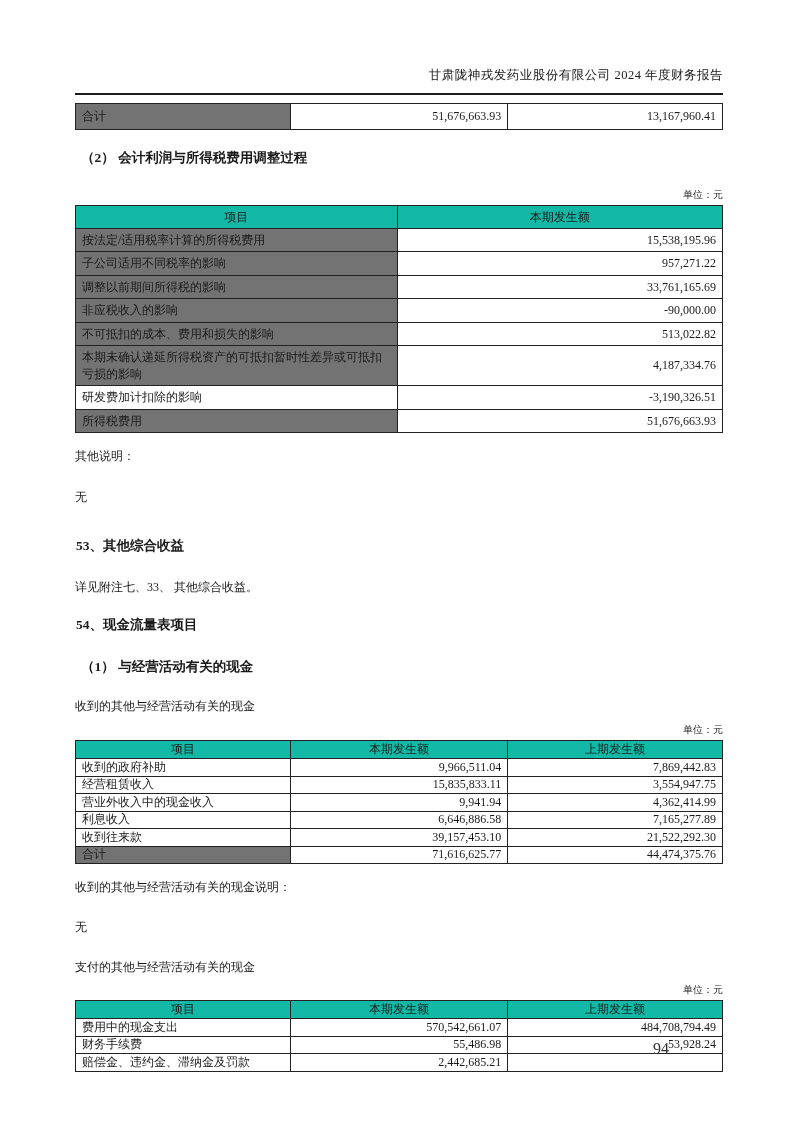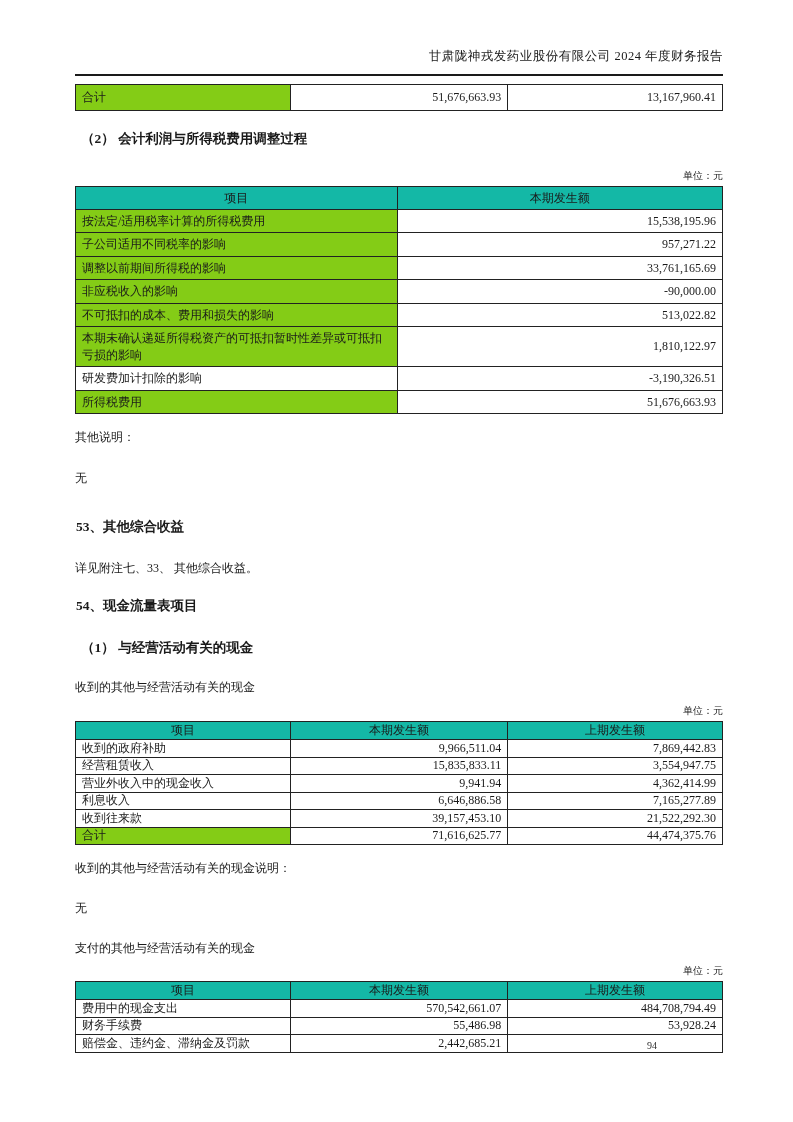--- a/index.html
+++ b/index.html
@@ -1,35 +1,35 @@
 <!DOCTYPE html>
 <html><head>
 <meta charset="utf-8">
 <style>
   * { margin:0; padding:0; box-sizing:border-box; }
   html,body { background:#888; }
   .page {
     width:793px; height:1122px; position:relative; margin:0 auto;
     background:#ffffff; color:#1a1a1a;
     font-family:"Liberation Serif","DejaVu Serif",serif;
-    padding:48px 70px 0 75px; overflow:hidden;
+    padding:67px 70px 0 75px; overflow:hidden;
   }
   .doc-header {
     text-align:right; font-size:12.5px; letter-spacing:0.5px;
     padding-bottom:9px; border-bottom:2px solid #1a1a1a;
   }
   table { border-collapse:collapse; width:100%; table-layout:fixed; font-size:12px; }
   th, td { border:1px solid #222; overflow:hidden; }
   th {
     background:#14b8a6; font-weight:normal; text-align:center;
     padding:3px 5px; line-height:16px;
   }
   td.lbl { text-align:left; padding:3px 6px; line-height:16.5px; }
   td.num { text-align:right; padding:3px 6px; line-height:16.5px; }
-  td.shaded { background:#84cc16; }
+  td.shaded { background:#737373; }
   .top-table td { padding-top:4px; padding-bottom:4px; }
   .compact th { padding:1px 5px; line-height:15px; }
   .compact td.lbl, .compact td.num { padding:0.5px 6px; line-height:15.5px; }
   .h-bold { font-weight:bold; font-size:13.5px; }
   .body-text { font-size:12px; }
   .unit-line { font-size:10px; text-align:right; }
   .m-heading2   { margin:19px 0 0 6px; }
   .m-unit1      { margin-top:21px; margin-bottom:3px; }
   .m-note       { margin-top:15px; }
   .m-none1      { margin-top:24px; }
@@ -38,22 +38,22 @@
   .m-h54        { margin-top:20px; margin-left:1px; }
   .m-h1sub      { margin-top:24px; margin-left:6px; }
   .m-cap1       { margin-top:22px; }
   .m-unit2      { margin-top:8px; margin-bottom:3px; }
   .m-note2      { margin-top:15px; }
   .m-none2      { margin-top:23px; }
   .m-cap2       { margin-top:23px; }
   .m-unit3      { margin-top:7px; margin-bottom:3px; }
   .m-toptable   { margin-top:8px; }
   .page-num {
-    position:absolute; right:136px; top:1040px;
-    font-size:10px; color:#333;
+    position:absolute; right:124px; top:1040px;
+    font-size:16px; color:#333;
   }
 </style>
 </head>
 <body>
 
 <div class="page">
 
   <div class="doc-header">甘肃陇神戎发药业股份有限公司 2024 年度财务报告</div>
 
   <table class="top-table m-toptable">
@@ -102,21 +102,21 @@
         <tr>
           <td class="lbl shaded">非应税收入的影响</td>
           <td class="num">-90,000.00</td>
         </tr>
         <tr>
           <td class="lbl shaded">不可抵扣的成本、费用和损失的影响</td>
           <td class="num">513,022.82</td>
         </tr>
         <tr>
           <td class="lbl shaded">本期未确认递延所得税资产的可抵扣暂时性差异或可抵扣亏损的影响</td>
-          <td class="num">1,810,122.97</td>
+          <td class="num">4,187,334.76</td>
         </tr>
         <tr>
           <td class="lbl">研发费加计扣除的影响</td>
           <td class="num">-3,190,326.51</td>
         </tr>
         <tr>
           <td class="lbl shaded">所得税费用</td>
           <td class="num">51,676,663.93</td>
         </tr>
       </tbody>

